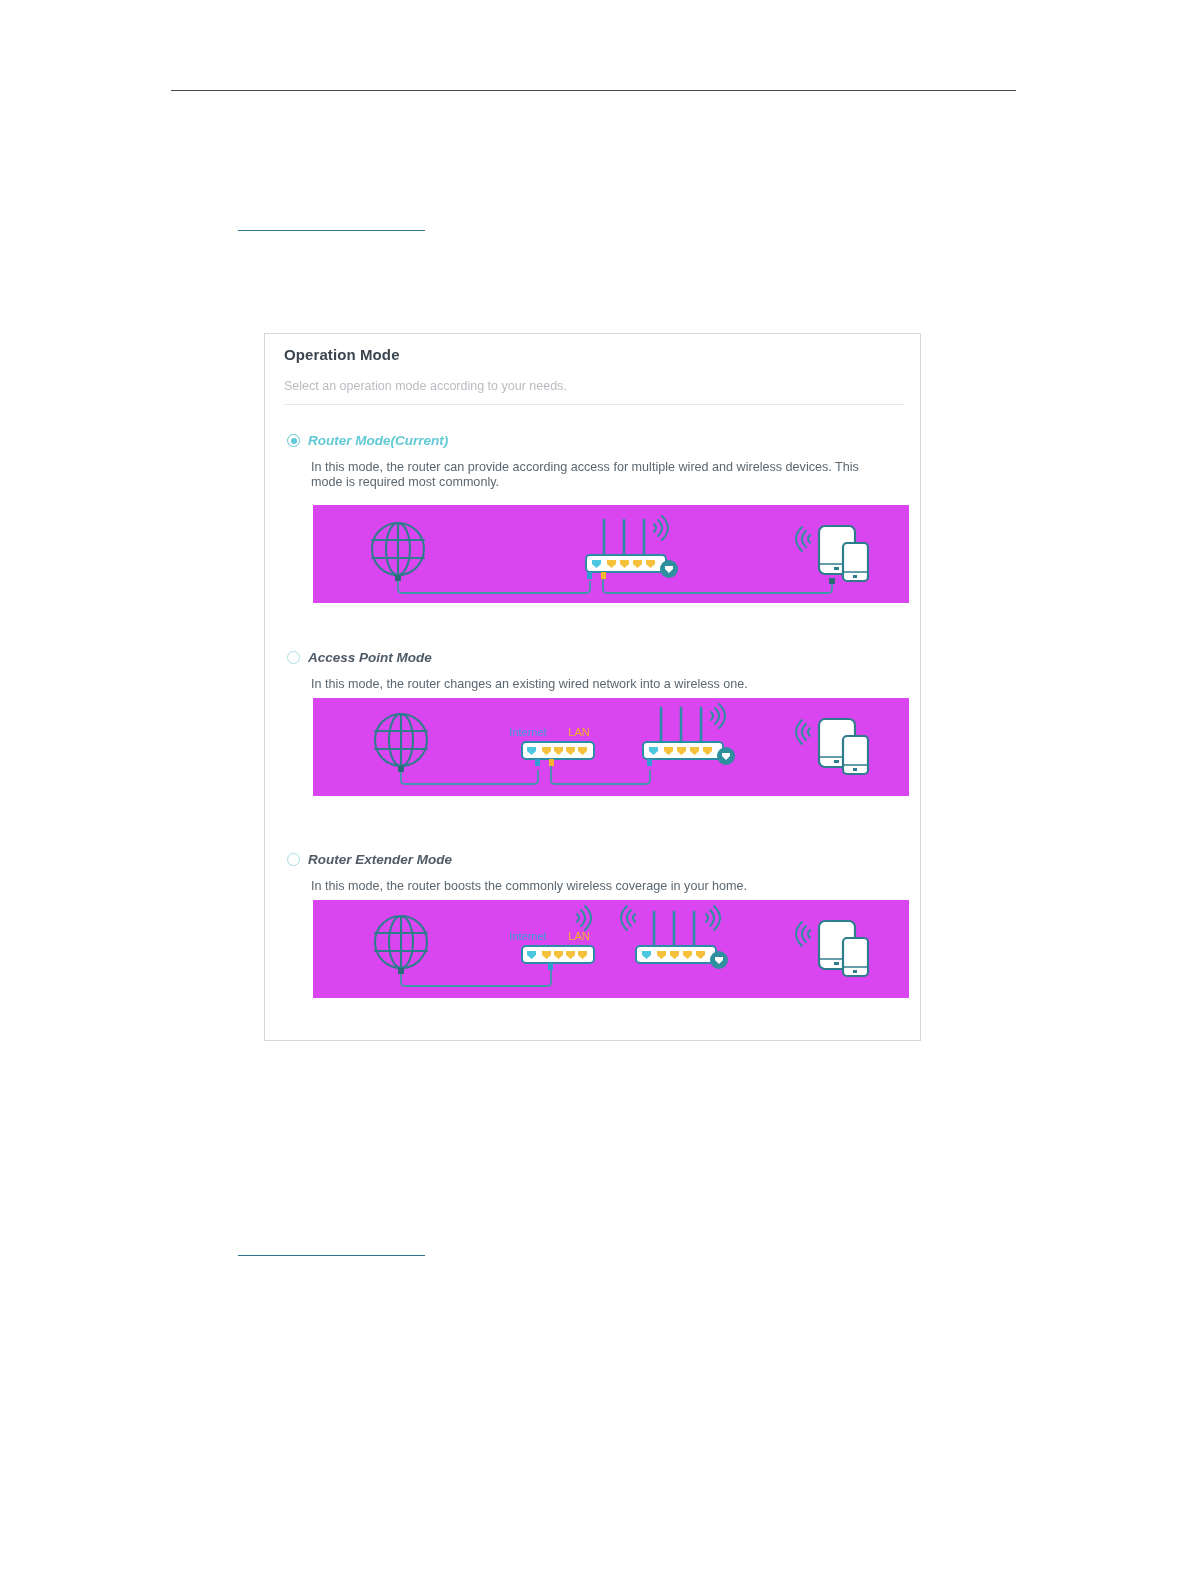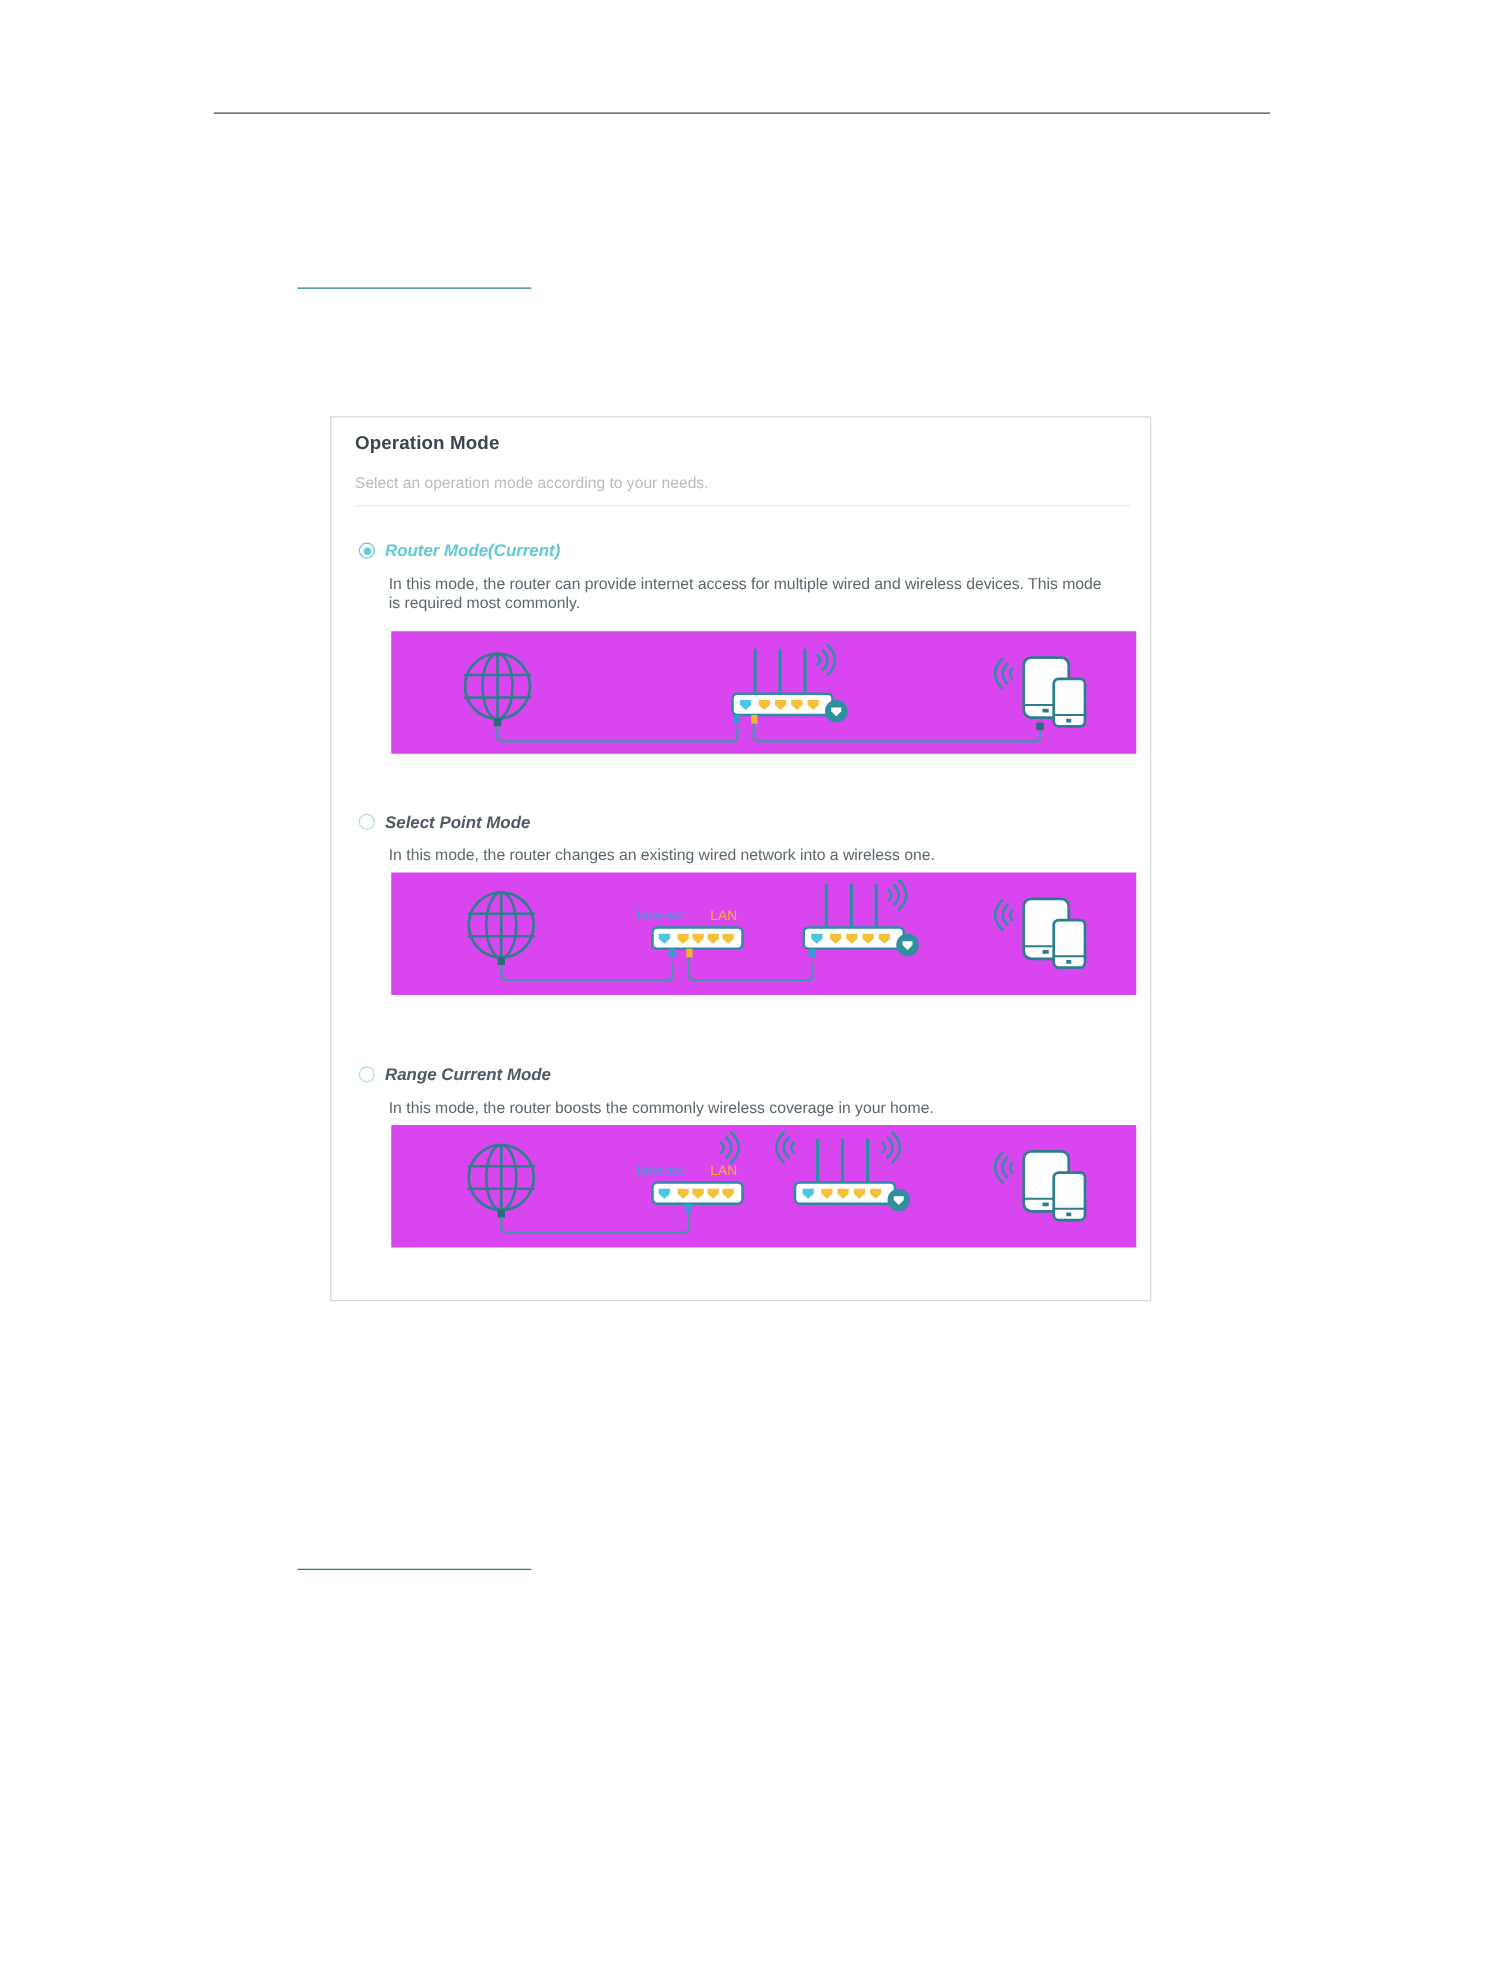--- a/index.html
+++ b/index.html
@@ -172,21 +172,21 @@
 
     <div class="card-title">Operation Mode</div>
     <div class="card-subtitle">Select an operation mode according to your needs.</div>
     <div class="card-divider"></div>
 
     <div class="mode mode-1">
       <div class="radio-row">
         <span class="radio checked"></span>
         <span class="mode-label selected">Router Mode(Current)</span>
       </div>
-      <div class="mode-desc two-line">In this mode, the router can provide internet access for multiple wired and wireless devices. This mode is required most commonly.</div>
+      <div class="mode-desc two-line">In this mode, the router can provide according access for multiple wired and wireless devices. This mode is required most commonly.</div>
 
       <div class="diagram d1">
         <svg width="596" height="98" viewBox="0 0 596 98" xmlns="http://www.w3.org/2000/svg">
           <g fill="none" stroke="#2e7d8c" stroke-width="2.1" stroke-linecap="round">
 
             <circle cx="85" cy="44" r="26"></circle>
             <line x1="59" y1="35" x2="111" y2="35"></line>
             <line x1="59" y1="53" x2="111" y2="53"></line>
             <line x1="85" y1="18" x2="85" y2="70"></line>
             <ellipse cx="85" cy="44" rx="12" ry="26"></ellipse>
@@ -240,21 +240,21 @@
           <line x1="530" y1="67" x2="555" y2="67" stroke="#2e7d8c" stroke-width="1.5"></line>
           <rect x="540" y="70" width="4" height="3" fill="#2e7d8c"></rect>
           <rect x="516" y="73" width="6" height="6" fill="#2a6b7a"></rect>
         </svg>
       </div>
     </div>
 
     <div class="mode mode-2">
       <div class="radio-row">
         <span class="radio"></span>
-        <span class="mode-label">Select Point Mode</span>
+        <span class="mode-label">Access Point Mode</span>
       </div>
       <div class="mode-desc">In this mode, the router changes an existing wired network into a wireless one.</div>
 
       <div class="diagram d2">
         <svg width="596" height="98" viewBox="0 0 596 98" xmlns="http://www.w3.org/2000/svg">
           <g fill="none" stroke="#2e7d8c" stroke-width="2.1" stroke-linecap="round">
             <circle cx="88" cy="42" r="26"></circle>
             <line x1="62" y1="33" x2="114" y2="33"></line>
             <line x1="62" y1="51" x2="114" y2="51"></line>
             <line x1="88" y1="16" x2="88" y2="68"></line>
@@ -312,21 +312,21 @@
           <rect x="530" y="38" width="25" height="38" rx="4" fill="#ffffff" stroke="#2e7d8c" stroke-width="2.2"></rect>
           <line x1="530" y1="67" x2="555" y2="67" stroke="#2e7d8c" stroke-width="1.5"></line>
           <rect x="540" y="70" width="4" height="3" fill="#2e7d8c"></rect>
         </svg>
       </div>
     </div>
 
     <div class="mode mode-3">
       <div class="radio-row">
         <span class="radio"></span>
-        <span class="mode-label">Range Current Mode</span>
+        <span class="mode-label">Router Extender Mode</span>
       </div>
       <div class="mode-desc">In this mode, the router boosts the commonly wireless coverage in your home.</div>
 
       <div class="diagram d3">
         <svg width="596" height="98" viewBox="0 0 596 98" xmlns="http://www.w3.org/2000/svg">
           <g fill="none" stroke="#2e7d8c" stroke-width="2.1" stroke-linecap="round">
             <circle cx="88" cy="42" r="26"></circle>
             <line x1="62" y1="33" x2="114" y2="33"></line>
             <line x1="62" y1="51" x2="114" y2="51"></line>
             <line x1="88" y1="16" x2="88" y2="68"></line>

